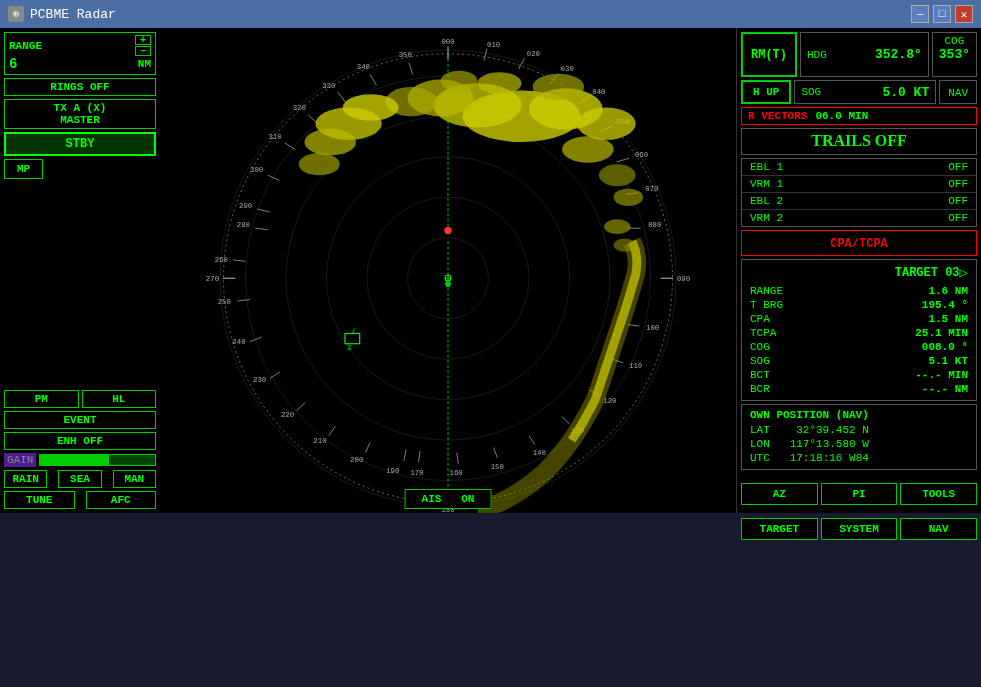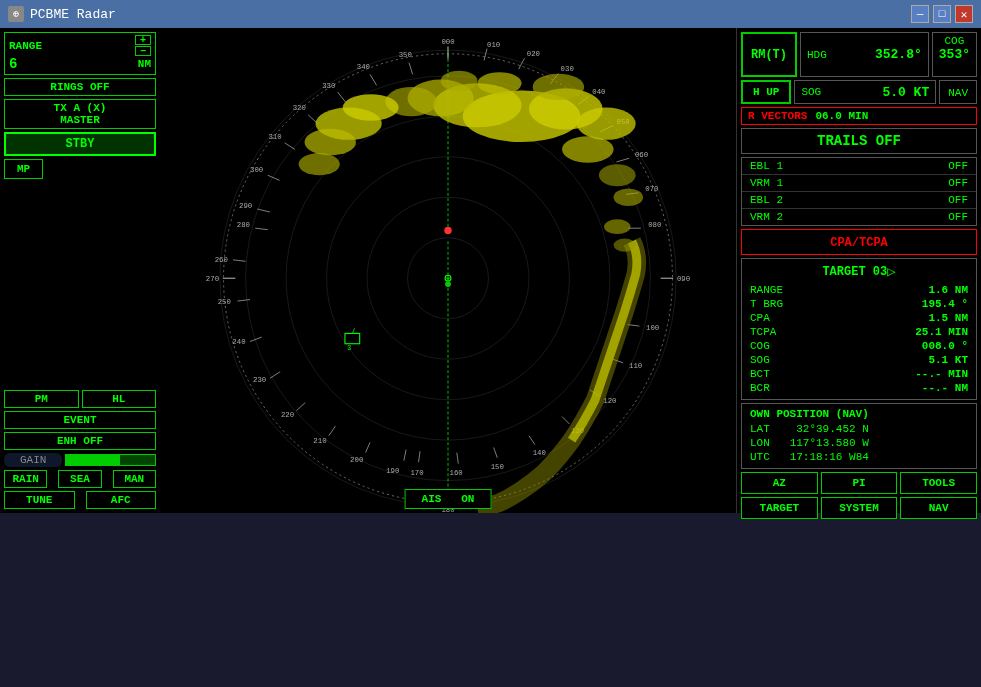--- a/index.html
+++ b/index.html
@@ -111,21 +111,21 @@
     .tx-box {
       border: 1px solid #00cc00;
       padding: 2px 4px;
       text-align: center;
     }
     .gain-slider-row {
       display: flex;
       align-items: center;
       gap: 3px;
     }
-    .gain-label { color: #888; font-size: 11px; background: #0f172a; padding: 1px 16px; border-radius: 6px; }
+    .gain-label { color: #888; font-size: 11px; background: #4c1d95; padding: 1px 3px; }
     .gain-bar {
       flex: 1;
       height: 12px;
       background: #004400;
       border: 1px solid #00cc00;
       position: relative;
     }
     .gain-fill {
       width: 60%;
       height: 100%;
@@ -228,21 +228,21 @@
       gap: 8px;
     }
     .rvec-label { color: #ff0000; font-size: 11px; font-weight: bold; }
     .rvec-val { color: #00ff00; font-size: 11px; font-weight: bold; }
     .trails-box {
       background: #000;
       border: 1px solid #555;
       text-align: center;
       padding: 3px;
     }
-    .trails-label { color: #00ff00; font-size: 14px; font-weight: bold; }
+    .trails-label { color: #00ff00; font-size: 16px; font-weight: bold; font-family: Liberation Serif, serif; }
     .ebl-grid {
       border: 1px solid #555;
     }
     .ebl-row {
       display: flex;
       justify-content: space-between;
       padding: 2px 8px;
       border-bottom: 1px solid #333;
     }
     .ebl-row:last-child { border-bottom: none; }
@@ -254,21 +254,21 @@
       text-align: center;
       padding: 3px;
     }
     .cpa-label { color: #ff0000; font-size: 12px; font-weight: bold; }
     .target-box {
       border: 1px solid #555;
       padding: 4px 8px;
     }
     .target-header {
       display: flex;
-      justify-content: center;
+      justify-content: flex-end;
       align-items: center;
       margin-bottom: 3px;
     }
     .target-name { color: #00ff00; font-size: 12px; font-weight: bold; }
     .target-icon { color: #00ff00; font-size: 14px; }
     .target-row {
       display: flex;
       justify-content: space-between;
       padding: 1px 0;
     }
@@ -282,20 +282,21 @@
     .own-row { color: #00ff00; font-size: 11px; padding: 1px 0; }
     .bottom-btns {
       display: flex;
       flex-direction: column;
       gap: 3px;
       margin-top: auto;
     }
     .btn-row {
       display: flex;
       gap: 3px;
+      margin-top: 10px;
     }
     .action-btn {
       flex: 1;
       background: #000;
       border: 1px solid #00cc00;
       color: #00ff00;
       font-family: 'Courier New', monospace;
       font-size: 11px;
       font-weight: bold;
       padding: 4px 2px;

